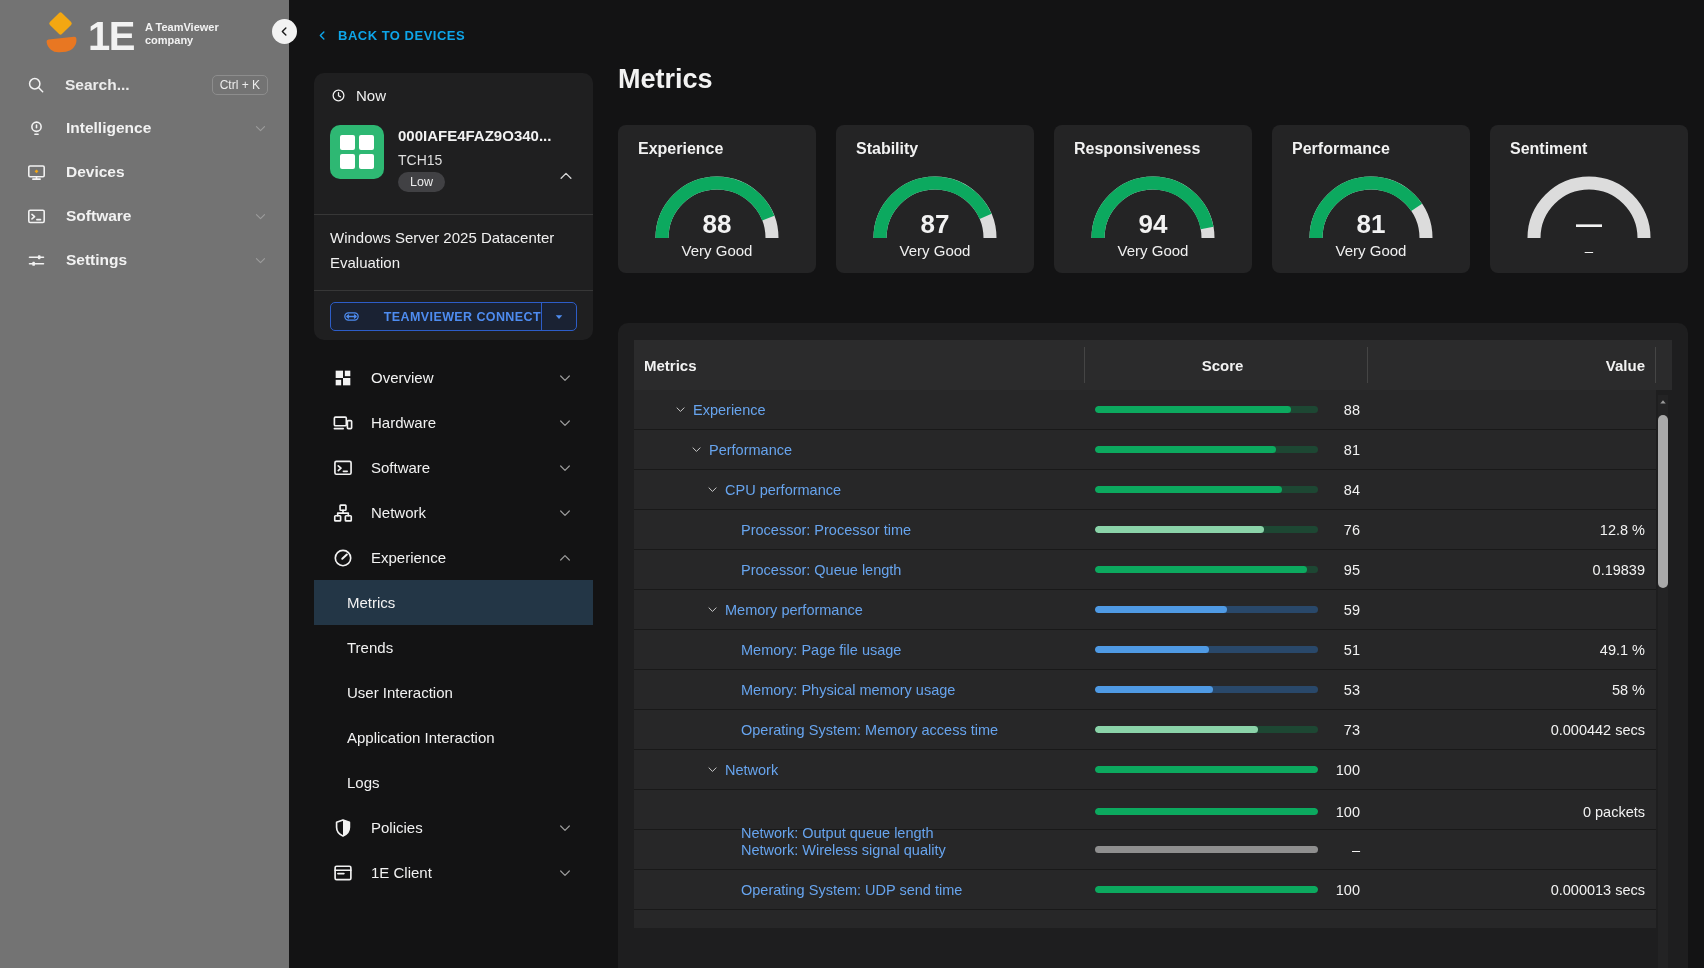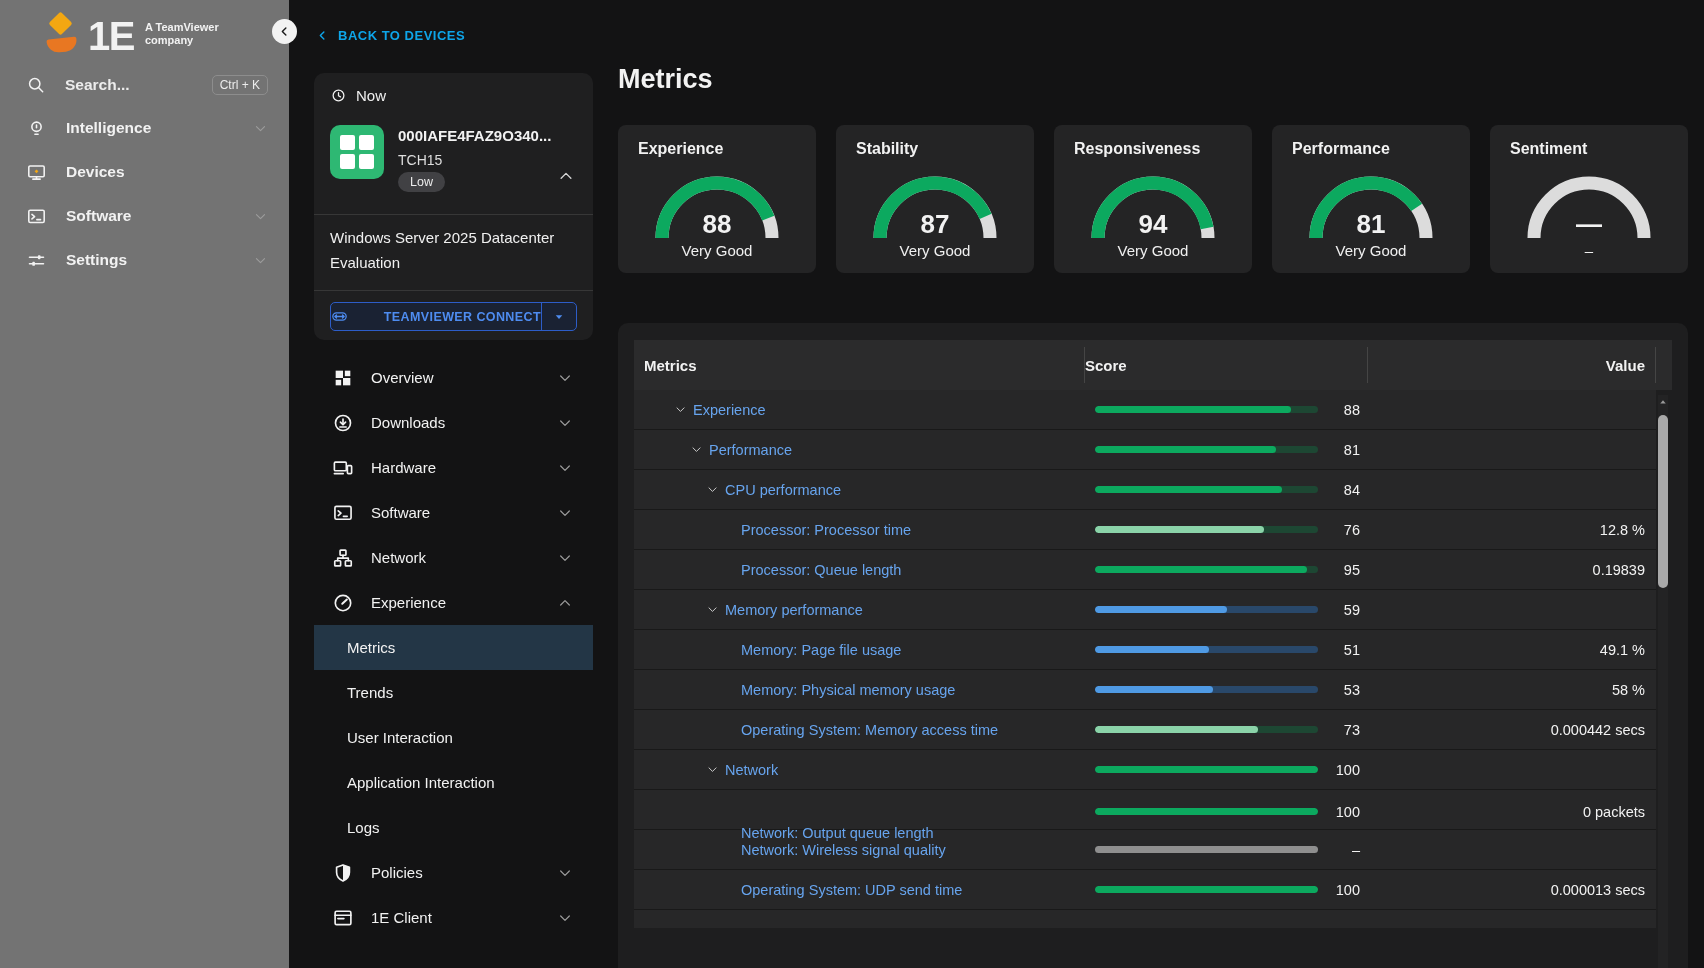--- a/index.html
+++ b/index.html
@@ -36,41 +36,41 @@
     display:grid;grid-template-columns:15px 15px;grid-template-rows:15px 15px;gap:4px;place-content:center}
   .tile b{background:#fff;border-radius:2px}
   .did{position:absolute;left:84px;top:54px;font-size:15px;font-weight:700;white-space:nowrap}
   .dname{position:absolute;left:84px;top:79px;font-size:14px;color:#dedede}
   .dbadge{position:absolute;left:84px;top:99px;background:#414144;border-radius:12px;padding:3px 12px;font-size:12.5px;color:#ececec}
   .dchev{position:absolute;right:18px;top:94px;color:#d5d5d5;cursor:pointer}
   .cdiv{position:absolute;left:0;right:0;height:1px;background:#373737}
   .dos{position:absolute;left:16px;top:152px;width:246px;font-size:15px;line-height:25px;color:#f0f0f0}
   .tvbtn{position:absolute;left:16px;top:229px;width:247px;height:29px;border:1px solid #2d5dc8;border-radius:5px;
     display:flex;color:#4e8cf0;cursor:pointer;box-sizing:border-box;background:#1a2233}
-  .tvmain{flex:1;display:flex;align-items:center;justify-content:space-between;gap:24px;font-size:12.5px;font-weight:700;letter-spacing:.4px}
+  .tvmain{flex:1;display:flex;align-items:center;justify-content:flex-end;gap:24px;font-size:12.5px;font-weight:700;letter-spacing:.4px}
   .tvcaret{width:34px;border-left:1px solid #2d5dc8;display:flex;align-items:center;justify-content:center}
   #device-menu{position:absolute;left:314px;top:355px;width:279px}
   .mrow{height:45px;display:flex;align-items:center;padding:0 20px 0 18px;gap:17px;cursor:pointer}
   .mrow .mlabel{flex:1;font-size:15px}
   .msub{height:45px;display:flex;align-items:center;padding-left:33px;font-size:15px;cursor:pointer}
   .msub.sel{background:#233646}
 
   
   #main-title{position:absolute;left:618px;top:64px;font-size:27px;font-weight:700}
   #gauges{position:absolute;left:618px;top:125px;display:flex;gap:20px}
   .gcard{width:198px;height:148px;background:#242425;border-radius:8px;position:relative}
   .gtitle{position:absolute;left:20px;top:15px;font-size:16px;font-weight:700}
   .garc{position:absolute;left:34px;top:46px}
   .gnum{position:absolute;left:0;width:100%;top:84px;text-align:center;font-size:26px;font-weight:700}
   .glabel{position:absolute;left:0;width:100%;top:117px;text-align:center;font-size:15px;color:#f0f0f0}
 
   #table-card{position:absolute;left:618px;top:323px;width:1070px;height:645px;background:#1e1e1f;border-radius:10px 10px 0 0}
   #t-header{position:absolute;left:16px;top:17px;width:1038px;height:50px;background:#2b2b2c;
     display:grid;grid-template-columns:451px 283px 288px 16px;align-items:center;font-weight:700;font-size:15px;position:absolute}
-  .th1{padding-left:10px}.th2{text-align:left;padding-right:8px}.th3{text-align:right;padding-right:11px}
+  .th1{padding-left:10px}.th2{text-align:center;padding-right:8px}.th3{text-align:right;padding-right:11px}
   .hsep{position:absolute;top:7px;height:36px;width:1px;background:#454545}
   #t-rows{position:absolute;left:16px;top:67px;width:1038px}
   #t-rows::after{content:"";display:block;width:1022px;height:18px;background:#272728}
   .trow{display:grid;grid-template-columns:451px 283px 288px;width:1022px;height:40px;background:#272728;
     border-bottom:1px solid #191919;align-items:center;box-sizing:border-box}
   .tname{display:flex;align-items:center;gap:6px;overflow:hidden;white-space:nowrap}
   .spc{width:13px;flex:none}
   .rowchev{color:#d0d0d0;cursor:pointer}
   .mlink{color:#67a4ee;font-size:14.5px;text-decoration:underline;text-underline-offset:3px;cursor:pointer}
   .tmid{display:flex;align-items:center;justify-content:space-between;padding:0 8px 0 10px}
@@ -244,36 +244,20 @@
       <span class="mlabel">Overview</span>
       <span class="icn chev" style="width: 16px; height: 16px;">
         <svg viewBox="0 0 24 24" fill="none" stroke="currentColor" stroke-width="1.8" stroke-linecap="round" stroke-linejoin="round">
           <path d="M5.5 9L12 15.5 18.5 9"></path>
         </svg>
       </span>
     </div>
     <div class="mrow">
       <span class="icn" style="width: 22px; height: 22px;">
         <svg viewBox="0 0 24 24" fill="none" stroke="currentColor" stroke-width="1.8" stroke-linecap="round" stroke-linejoin="round">
-          <circle cx="12" cy="12" r="8.2"></circle>
-          <path d="M12 7.6v6"></path>
-          <path d="M9.2 11l2.8 2.9 2.8-2.9"></path>
-          <path d="M8.6 16.4h6.8"></path>
-        </svg>
-      </span>
-      <span class="mlabel">Downloads</span>
-      <span class="icn chev" style="width: 16px; height: 16px;">
-        <svg viewBox="0 0 24 24" fill="none" stroke="currentColor" stroke-width="1.8" stroke-linecap="round" stroke-linejoin="round">
-          <path d="M5.5 9L12 15.5 18.5 9"></path>
-        </svg>
-      </span>
-    </div>
-    <div class="mrow">
-      <span class="icn" style="width: 22px; height: 22px;">
-        <svg viewBox="0 0 24 24" fill="none" stroke="currentColor" stroke-width="1.8" stroke-linecap="round" stroke-linejoin="round">
           <rect x="2.6" y="5.6" width="13" height="9.4" rx="1.2"></rect>
           <path d="M2.6 18.2h9.6"></path>
           <rect x="16.8" y="9.4" width="4.6" height="8.8" rx="1"></rect>
         </svg>
       </span>
       <span class="mlabel">Hardware</span>
       <span class="icn chev" style="width: 16px; height: 16px;">
         <svg viewBox="0 0 24 24" fill="none" stroke="currentColor" stroke-width="1.8" stroke-linecap="round" stroke-linejoin="round">
           <path d="M5.5 9L12 15.5 18.5 9"></path>
         </svg>

